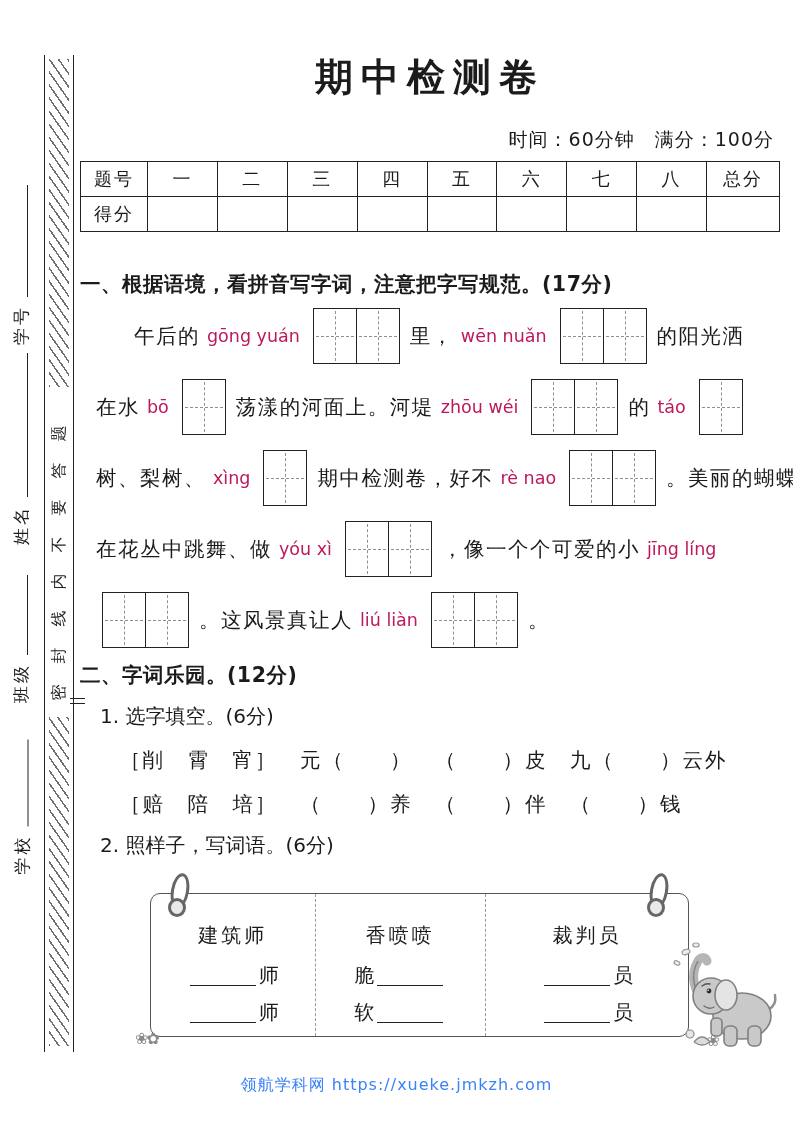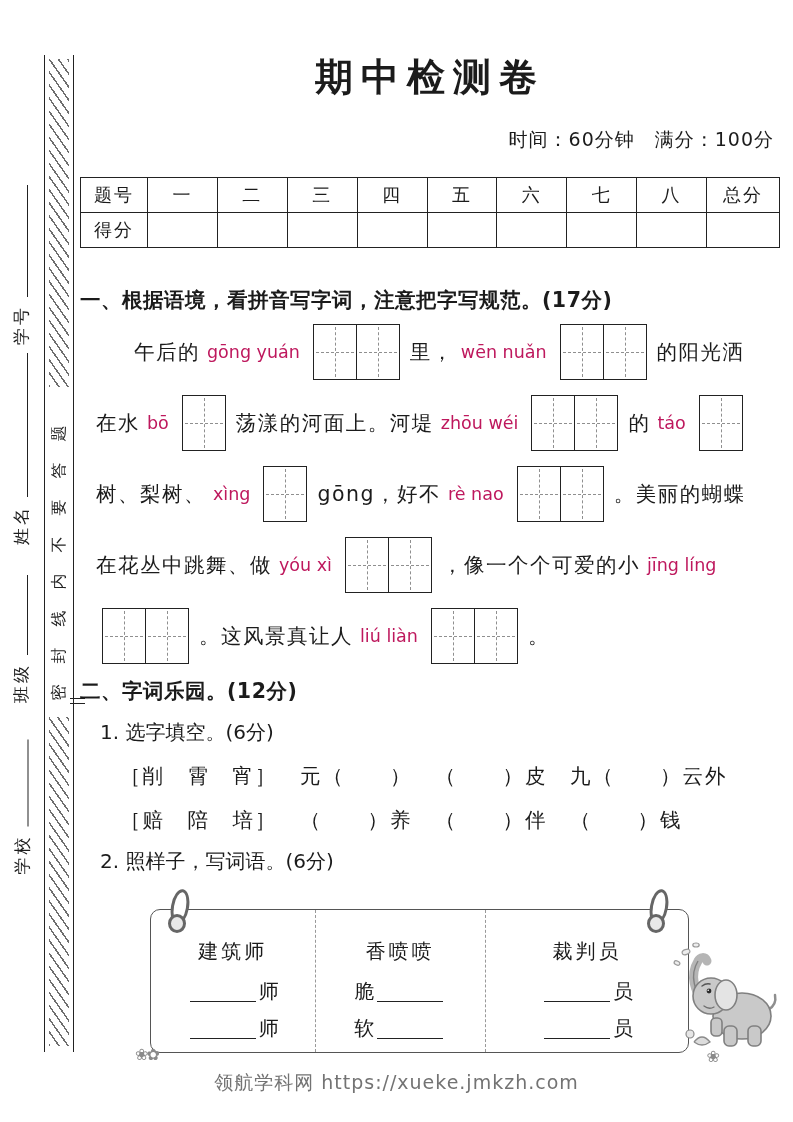--- a/index.html
+++ b/index.html
@@ -27,21 +27,21 @@
   .seal-mark i{display:block;border-top:1.6px solid #222;margin-bottom:4px;}
 
   
   main{position:absolute;left:80px;top:38px;width:700px;}
   .title{margin:0;text-align:center;font-size:40px;font-weight:700;letter-spacing:2px;
          font-family:"DejaVu Serif","Liberation Serif",serif;}
   .subtitle{margin:14px 0 12px;text-align:center;font-size:38px;font-weight:700;letter-spacing:8px;
             font-family:"DejaVu Serif","Liberation Serif",serif;}
   .time-info{margin-top:24px;text-align:right;font-size:19px;letter-spacing:1px;padding-right:6px;}
 
-  table.score{width:100%;border-collapse:collapse;margin-top:24px;table-layout:fixed;padding-left:28px;}
+  table.score{width:100%;border-collapse:collapse;margin-top:8px;table-layout:fixed;padding-left:28px;}
   table.score td{border:1.6px solid #222;height:34px;text-align:center;font-size:18px;
                  letter-spacing:2px;padding:0;}
   table.score tr td:first-child{width:66px;}
   table.score tr td:last-child{width:72px;border-radius:7px;}
 
   .sec-heading{margin-top:38px;font-size:20.5px;font-weight:700;letter-spacing:.5px;}
 
   #pinyin-para{margin-top:2px;padding-left:16px;}
   .pline{display:flex;align-items:center;min-height:71px;gap:4px;}
   .pline.indent{padding-left:38px;}
@@ -78,22 +78,22 @@
                 border:3px solid #666;border-radius:50%;transform:rotate(10deg);background:#fff;}
   .ring::after{content:'';position:absolute;left:1px;top:25px;width:12px;height:13px;
                border:3px solid #666;border-radius:50%;background:#e9e9e9;}
 
   .flower{position:absolute;font-size:16px;color:#8a8a8a;letter-spacing:-2px;}
   .flower.fl-left{left:-16px;bottom:-12px;}
   .flower.fl-right{right:-30px;bottom:-14px;}
 
   .elephant{position:absolute;left:664px;top:938px;}
 
-  .footer{position:absolute;left:0;right:0;bottom:26px;text-align:center;color:#737373;
-          font-size:19px;letter-spacing:1px;}
+  .footer{position:absolute;left:0;right:0;bottom:26px;text-align:center;color:#3b82f6;
+          font-size:16px;letter-spacing:1px;}
 </style>
 </head>
 <body>
 
 <div class="page">
 
   <div id="margin-fields">
       <div class="mfield" style="top: 253px; left: -59px; width: 160px;">
         <span class="mf-label">学号</span>
         <span class="mf-line"></span>
@@ -189,21 +189,21 @@
           <span class="wbox">
             <span class="wcell"></span>
           </span>
         </div>
         <div class="pline">
           <span class="cn">树、梨树、</span>
           <span class="py">xìng</span>
           <span class="wbox">
             <span class="wcell"></span>
           </span>
-          <span class="cn">gōng，好不</span>
+          <span class="cn">期中检测卷，好不</span>
           <span class="py">rè nao</span>
           <span class="wbox">
             <span class="wcell"></span>
             <span class="wcell"></span>
           </span>
           <span class="cn">。美丽的蝴蝶</span>
         </div>
         <div class="pline">
           <span class="cn">在花丛中跳舞、做</span>
           <span class="py">yóu xì</span>

